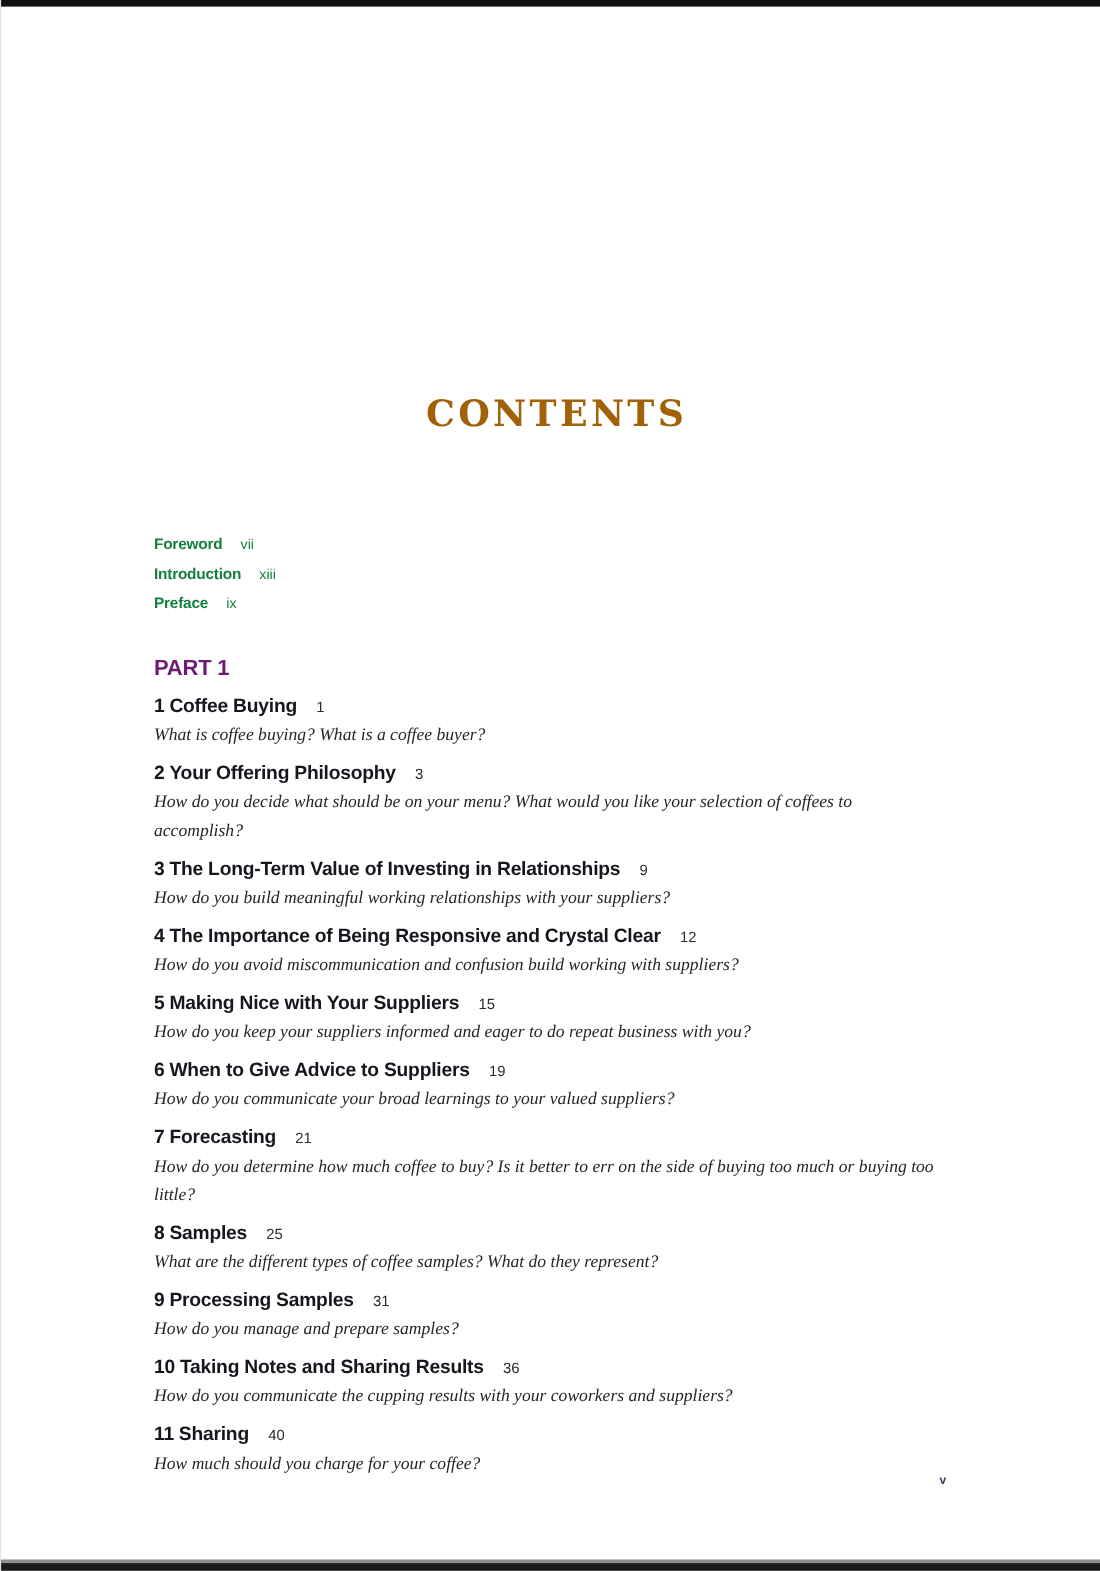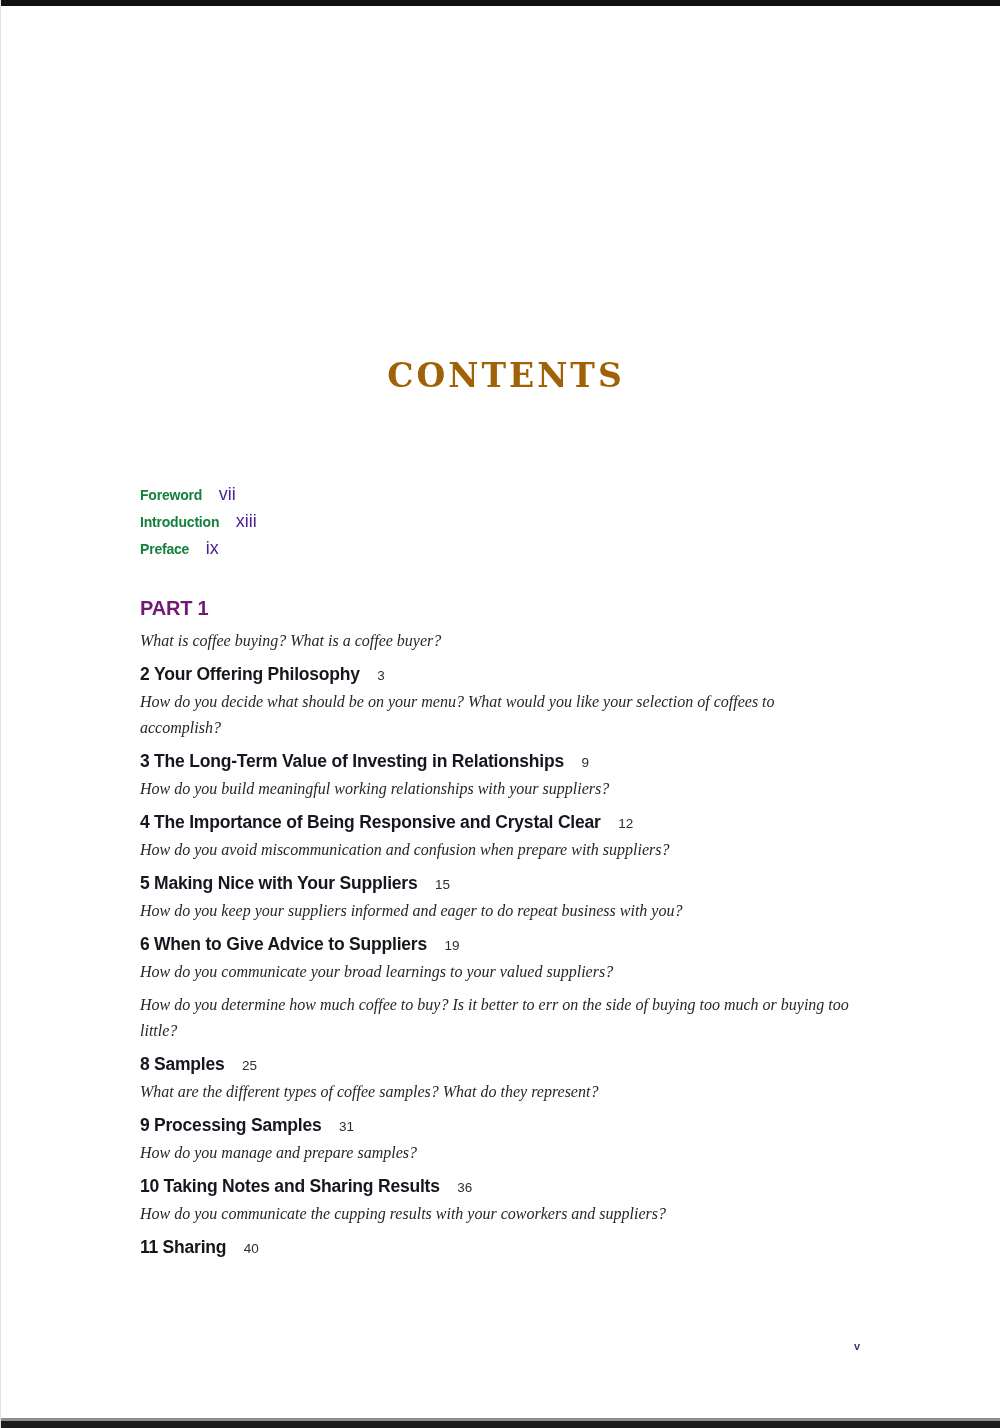--- a/index.html
+++ b/index.html
@@ -52,22 +52,22 @@
     line-height: 26px;
     white-space: nowrap;
   }
   .front-label {
     font-weight: bold;
     font-size: 14px;
     letter-spacing: -0.2px;
     color: #15803d;
   }
   .front-page {
-    font-size: 18px;
-    color: #4c1d95;
+    font-size: 13px;
+    color: #15803d;
     margin-left: 12px;
   }
   .part-label {
     margin-top: 33px;
     font-weight: bold;
     font-size: 20px;
     letter-spacing: -0.2px;
     color: #701a75;
     line-height: 26px;
   }
@@ -134,20 +134,25 @@
           <span class="front-label">Preface</span>
           <span class="front-page">ix</span>
         </div>
       </div>
 
     <div class="part-label">PART 1</div>
 
     <div class="chapters">
 
         <div class="chapter">
+          <div class="chapter-title-line">
+            <span class="chapter-num">1</span>
+            <span class="chapter-title">Coffee Buying</span>
+            <span class="chapter-page">1</span>
+          </div>
           <div class="chapter-desc">What is coffee buying? What is a coffee buyer?</div>
         </div>
 
         <div class="chapter">
           <div class="chapter-title-line">
             <span class="chapter-num">2</span>
             <span class="chapter-title">Your Offering Philosophy</span>
             <span class="chapter-page">3</span>
           </div>
           <div class="chapter-desc">How do you decide what should be on your menu? What would you like your selection of coffees to accomplish?</div>
@@ -161,21 +166,21 @@
           </div>
           <div class="chapter-desc">How do you build meaningful working relationships with your suppliers?</div>
         </div>
 
         <div class="chapter">
           <div class="chapter-title-line">
             <span class="chapter-num">4</span>
             <span class="chapter-title">The Importance of Being Responsive and Crystal Clear</span>
             <span class="chapter-page">12</span>
           </div>
-          <div class="chapter-desc">How do you avoid miscommunication and confusion when prepare with suppliers?</div>
+          <div class="chapter-desc">How do you avoid miscommunication and confusion build working with suppliers?</div>
         </div>
 
         <div class="chapter">
           <div class="chapter-title-line">
             <span class="chapter-num">5</span>
             <span class="chapter-title">Making Nice with Your Suppliers</span>
             <span class="chapter-page">15</span>
           </div>
           <div class="chapter-desc">How do you keep your suppliers informed and eager to do repeat business with you?</div>
         </div>
@@ -183,20 +188,25 @@
         <div class="chapter">
           <div class="chapter-title-line">
             <span class="chapter-num">6</span>
             <span class="chapter-title">When to Give Advice to Suppliers</span>
             <span class="chapter-page">19</span>
           </div>
           <div class="chapter-desc">How do you communicate your broad learnings to your valued suppliers?</div>
         </div>
 
         <div class="chapter">
+          <div class="chapter-title-line">
+            <span class="chapter-num">7</span>
+            <span class="chapter-title">Forecasting</span>
+            <span class="chapter-page">21</span>
+          </div>
           <div class="chapter-desc">How do you determine how much coffee to buy? Is it better to err on the side of buying too much or buying too little?</div>
         </div>
 
         <div class="chapter">
           <div class="chapter-title-line">
             <span class="chapter-num">8</span>
             <span class="chapter-title">Samples</span>
             <span class="chapter-page">25</span>
           </div>
           <div class="chapter-desc">What are the different types of coffee samples? What do they represent?</div>
@@ -219,20 +229,21 @@
           </div>
           <div class="chapter-desc">How do you communicate the cupping results with your coworkers and suppliers?</div>
         </div>
 
         <div class="chapter">
           <div class="chapter-title-line">
             <span class="chapter-num">11</span>
             <span class="chapter-title">Sharing</span>
             <span class="chapter-page">40</span>
           </div>
+          <div class="chapter-desc">How much should you charge for your coffee?</div>
         </div>
       </div>
   </div>
 
   <div class="footer-page-number">v</div>
 
   <div class="bottom-bar"></div>
 </div>
 
 </body></html>

